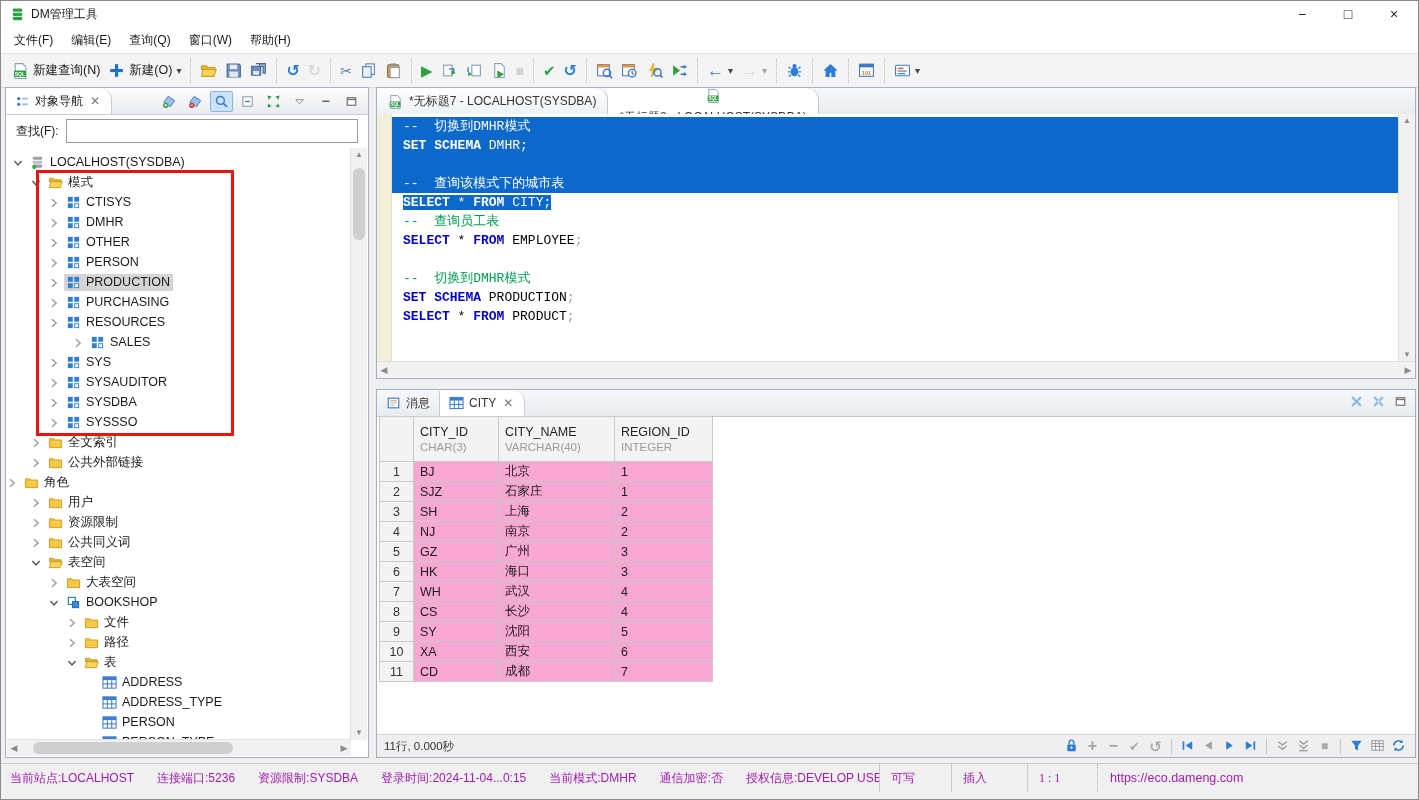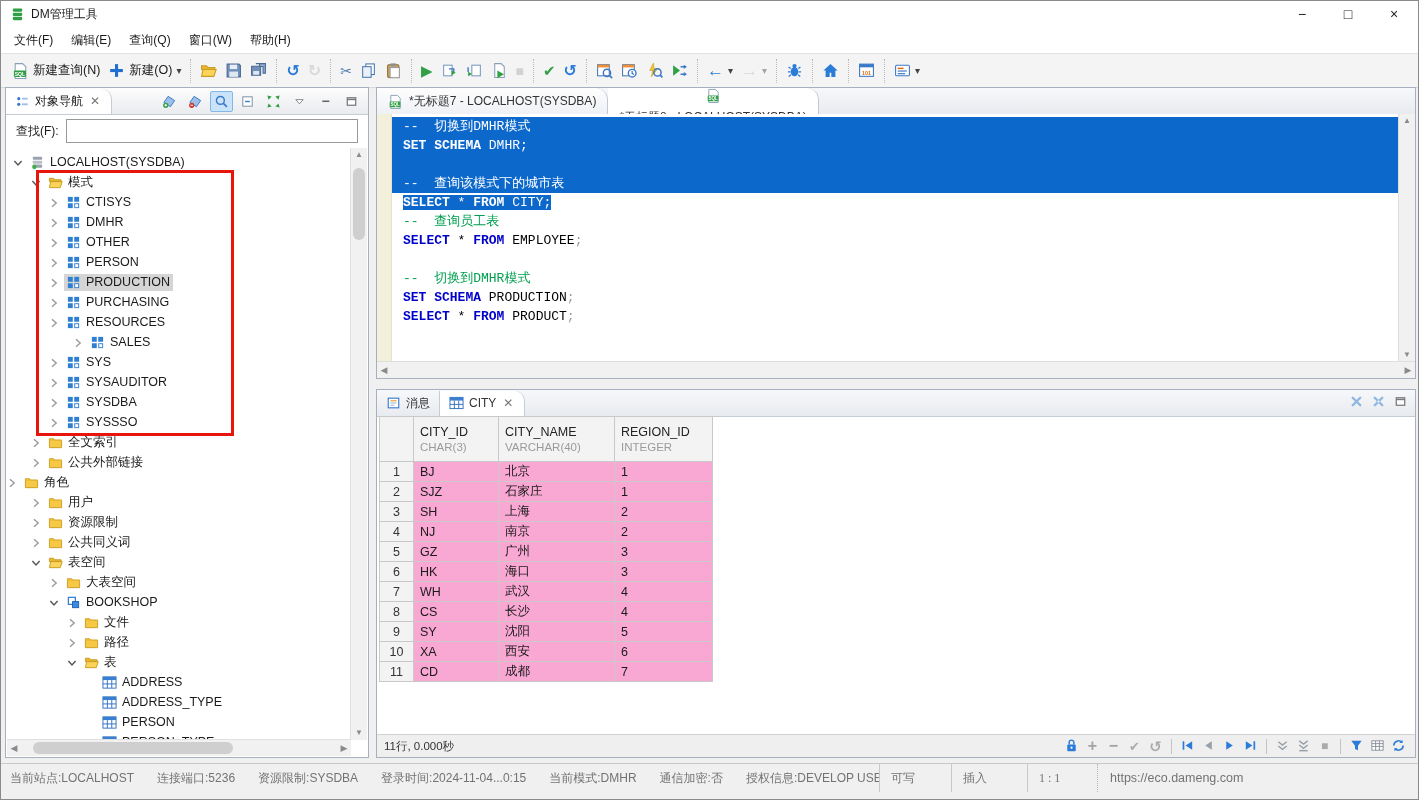--- a/index.html
+++ b/index.html
@@ -96,21 +96,21 @@
   .h-name{font-size:12.5px;color:#222;}
   .h-type{font-size:11.5px;color:#9a9a9a;margin-top:2px;}
   .res-footer{position:absolute;left:0;right:0;bottom:0;height:23px;background:#efefef;border-top:1px solid #d2d2d2;display:flex;align-items:center;padding:0 7px;box-sizing:border-box;}
   .res-status{font-size:11.5px;color:#333;}
   .res-foot-icons{margin-left:auto;display:flex;align-items:center;gap:2px;}
   .res-foot-icons .icon{width:19px;height:18px;}
   .res-foot-icons .icon svg{width:15px;height:15px;}
   .rf-sep{border-left:1px solid #c3c3c3;height:15px;margin:0 4px;}
 
   
-  .statusbar{position:absolute;left:0;right:0;top:762px;height:28px;background:#f0f0f0;border-top:1px solid #c9c9c9;display:flex;align-items:stretch;font-size:12px;color:#737373;}
+  .statusbar{position:absolute;left:0;right:0;top:762px;height:28px;background:#f0f0f0;border-top:1px solid #c9c9c9;display:flex;align-items:stretch;font-size:12px;color:#a21caf;}
   .sb-left{display:flex;align-items:center;padding-left:9px;flex:1;overflow:hidden;}
   .sb-item{margin-right:23px;white-space:nowrap;}
   .sb-cell{border-left:1px solid #c9c9c9;display:flex;align-items:center;padding-left:11px;box-sizing:border-box;flex:none;}
   .sb-cell.c0{width:72px;}
   .sb-cell.c1{width:76px;}
   .sb-cell.c2{width:70px;}
   .sb-link{border-left:1px dotted #b5b5b5;width:321px;display:flex;align-items:center;padding-left:12px;box-sizing:border-box;flex:none;font-size:12.5px;text-align:center;}
 </style>
 </head>
 <body>

